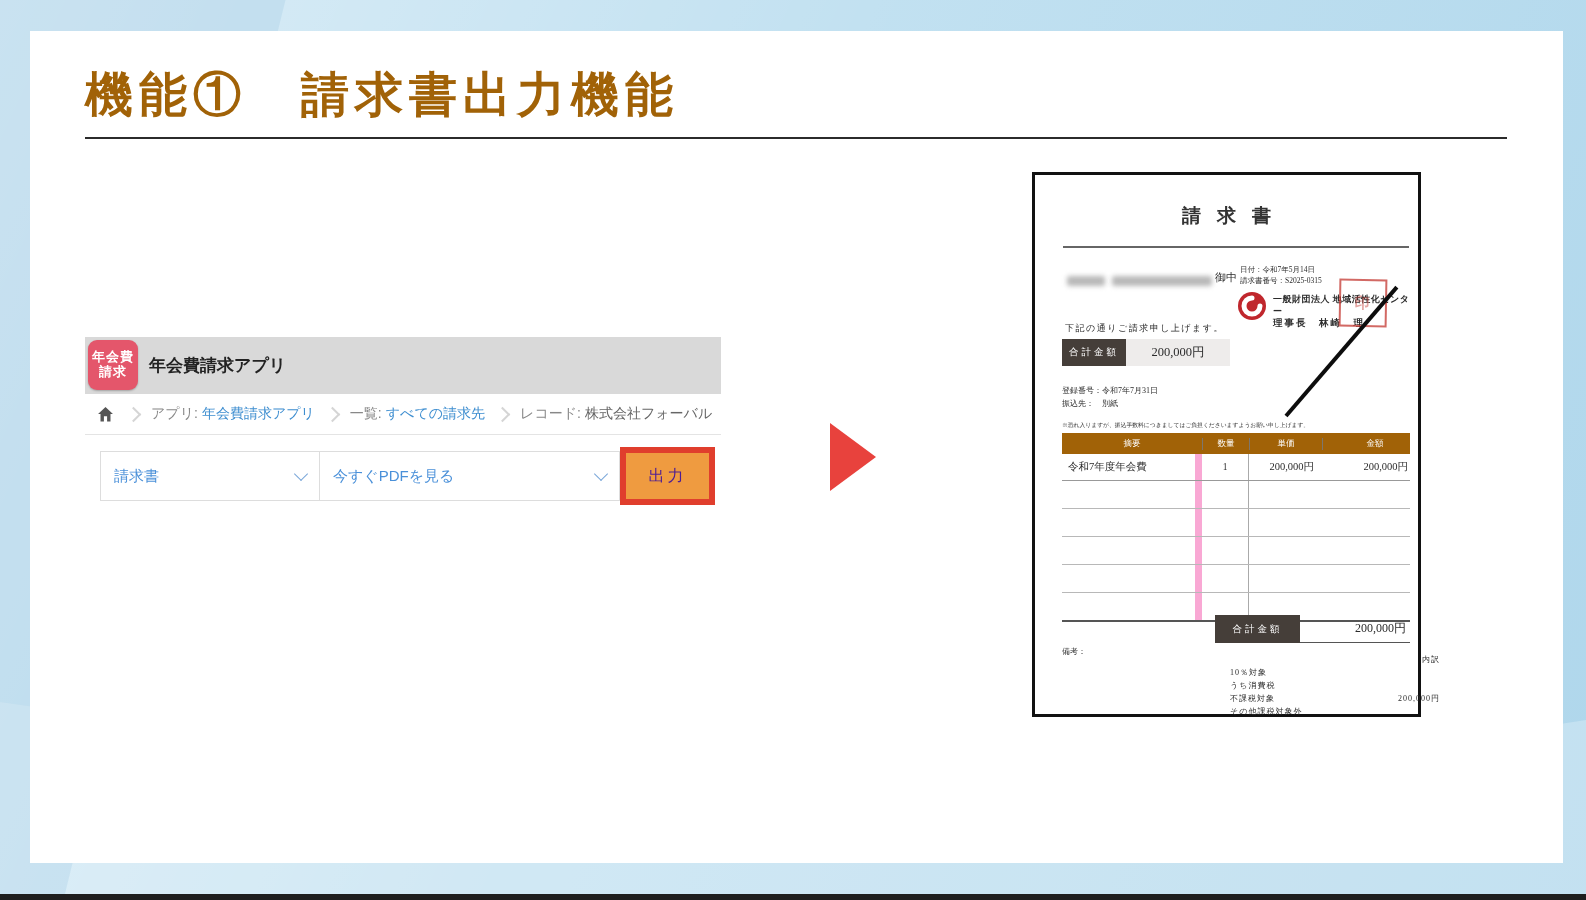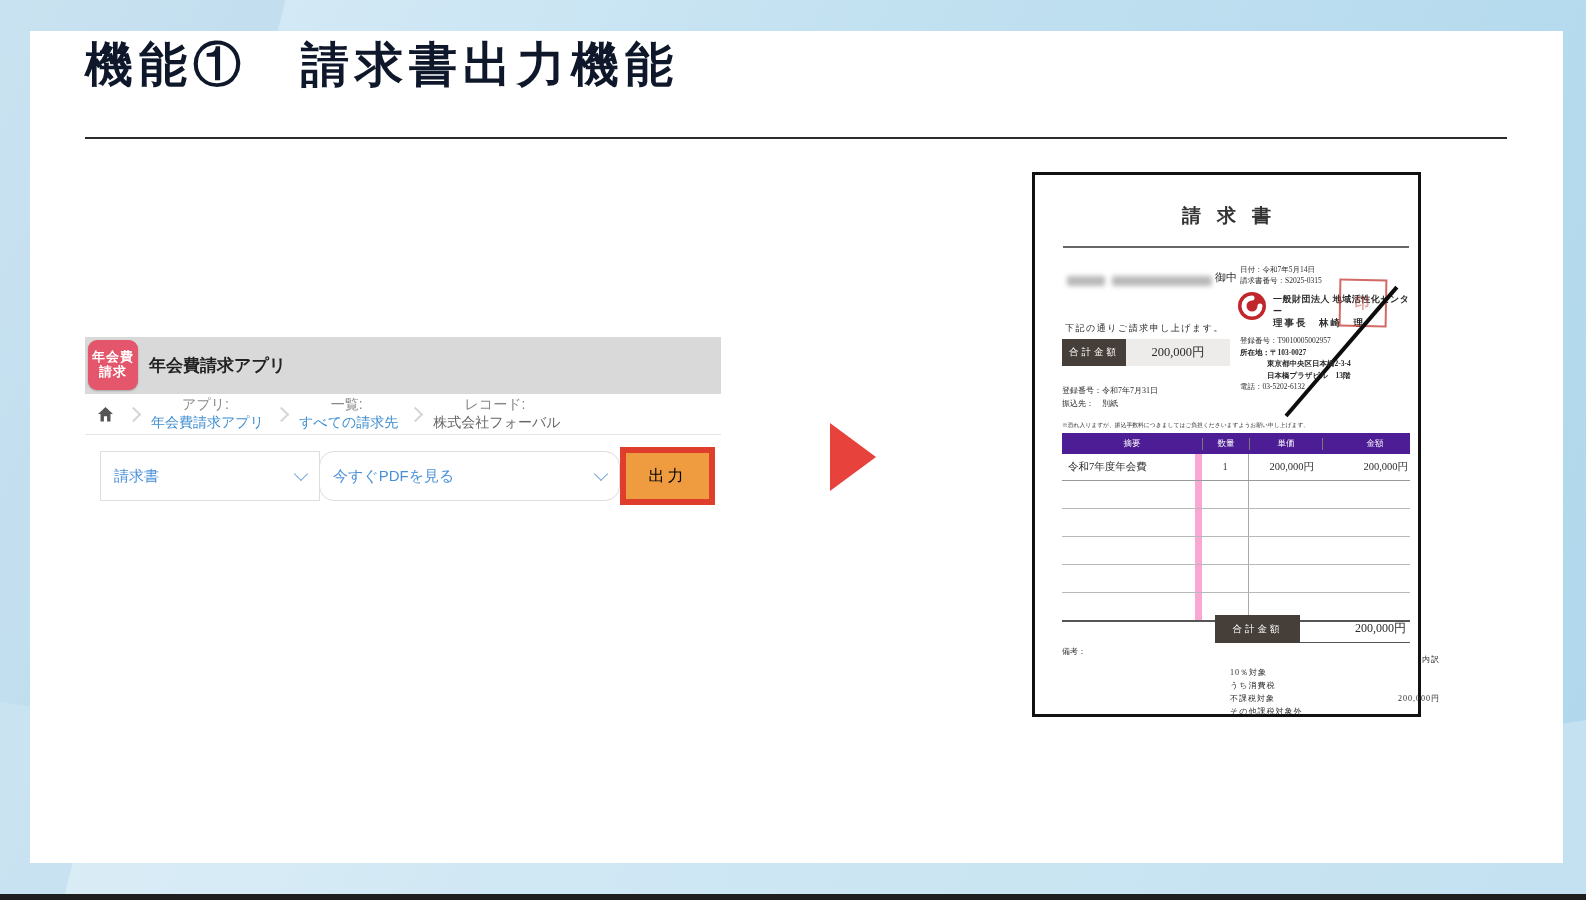--- a/index.html
+++ b/index.html
@@ -11,49 +11,49 @@
   
   .bg-deco{position:absolute;inset:0;pointer-events:none;}
   .bg-deco.d1{background:linear-gradient(115deg, rgba(255,255,255,0.45) 0%, rgba(255,255,255,0.05) 45%, rgba(140,195,225,0.30) 100%);}
   .bg-deco.d2{background:rgba(255,255,255,0.25);clip-path:polygon(0 78%, 55% 92%, 100% 80%, 100% 100%, 0 100%);}
   .bg-deco.d3{background:rgba(120,180,215,0.18);clip-path:polygon(0 0, 18% 0, 4% 100%, 0 100%);}
   .bottom-bar{position:absolute;left:0;bottom:0;width:1586px;height:6px;background:#1e1e1e;}
 
   .slide-card{position:absolute;left:30px;top:31px;width:1533px;height:832px;background:#ffffff;}
 
   
-  .slide-title{position:absolute;left:55px;top:2px;font-size:48px;font-weight:900;color:#0f172a;letter-spacing:6px;}
+  .slide-title{position:absolute;left:55px;top:32px;font-size:48px;font-weight:900;color:#a16207;letter-spacing:6px;}
   .title-rule{position:absolute;left:55px;top:106px;width:1422px;height:2px;background:#2b2b2b;}
 
   
   .kt-panel{position:absolute;left:55px;top:306px;width:636px;height:175px;}
   .kt-header{position:relative;height:57px;background:#d9d9d9;}
   .kt-icon{position:absolute;left:3px;top:3px;width:50px;height:50px;border-radius:9px;background:#e4566b;
     display:flex;flex-direction:column;align-items:center;justify-content:center;
     color:#fff;font-size:13px;font-weight:bold;line-height:1.15;letter-spacing:1px;
     box-shadow:0 1px 2px rgba(0,0,0,0.25);}
   .kt-apptitle{position:absolute;left:64px;top:0;height:57px;line-height:57px;font-size:17px;font-weight:bold;color:#222;}
   .kt-breadcrumb{height:40px;background:#fff;border-bottom:1px solid #e4e4e4;display:flex;align-items:center;
     padding-left:12px;font-size:14px;color:#888;}
-  .kt-crumb{display:flex;align-items:center;white-space:nowrap;flex-direction:column;}
+  .kt-crumb{display:flex;align-items:center;white-space:nowrap;}
   .kt-crumb .prefix{color:#888;margin-right:4px;}
   .kt-crumb .blue{color:#3e8ed0;cursor:pointer;}
   .kt-crumb .plain{color:#666;}
   .kt-chevron{width:9px;height:9px;border-top:2px solid #d5d5d5;border-right:2px solid #d5d5d5;
     transform:rotate(45deg);margin:0 12px;flex:0 0 auto;}
   .kt-home{width:17px;height:17px;flex:0 0 auto;margin-right:2px;cursor:pointer;}
   .kt-controls{position:absolute;left:15px;top:110px;display:flex;align-items:center;}
   .kt-select{height:50px;background:#fff;border:1px solid #ddd;box-sizing:border-box;display:flex;align-items:center;
     justify-content:space-between;padding:0 13px;color:#4a90d9;font-size:15px;cursor:pointer;}
   .kt-select.s1{width:220px;}
-  .kt-select.s2{width:301px;margin-left:-1px;border-radius:15px;}
+  .kt-select.s2{width:301px;margin-left:-1px;}
   .sel-chevron{width:9px;height:9px;border-right:1.5px solid #7aa7d9;border-bottom:1.5px solid #7aa7d9;
     transform:rotate(45deg);margin-top:-4px;}
   .kt-output-wrap{width:95px;height:58px;background:#e03e2d;display:flex;align-items:center;justify-content:center;}
-  .kt-output-btn{width:83px;height:46px;background:#ef9b40;border:none;color:#000000;font-size:16px;letter-spacing:3px;
+  .kt-output-btn{width:83px;height:46px;background:#ef9b40;border:none;color:#4c1d95;font-size:16px;letter-spacing:3px;
     font-family:"Liberation Sans",sans-serif;cursor:pointer;}
 
   
   .flow-arrow{position:absolute;left:800px;top:392px;width:0;height:0;
     border-left:46px solid #e8423d;border-top:34px solid transparent;border-bottom:34px solid transparent;}
 
   
   .invoice{position:absolute;left:1002px;top:141px;width:389px;height:545px;box-sizing:border-box;
     border:3px solid #111;background:#fff;font-family:"Liberation Serif", serif;color:#2b2b2b;}
   .inv-title{position:absolute;left:0;top:28px;width:100%;text-align:center;font-size:19px;letter-spacing:16px;
@@ -81,21 +81,21 @@
   .inv-totalbox .lbl{width:64px;height:27px;background:#453e39;color:#fff;font-size:9.5px;letter-spacing:3px;
     display:flex;align-items:center;justify-content:center;}
   .inv-totalbox .val{width:104px;height:27px;background:#eeeceb;font-size:12.5px;
     display:flex;align-items:center;justify-content:center;}
   .inv-details{position:absolute;left:205px;top:160px;font-size:7.5px;line-height:11.5px;}
   .inv-details .bold{font-weight:bold;}
   .inv-details .indent{padding-left:27px;font-weight:bold;}
   .inv-pay{position:absolute;left:27px;top:210px;font-size:8px;line-height:12.5px;}
   .inv-note{position:absolute;left:27px;top:246px;font-size:5.8px;color:#333;}
   .inv-table{position:absolute;left:27px;top:258px;width:348px;font-size:8.5px;}
-  .inv-thead{display:flex;background:#4c1d95;color:#fff;height:21px;align-items:center;text-align:center;}
+  .inv-thead{display:flex;background:#a16207;color:#fff;height:21px;align-items:center;text-align:center;}
   .inv-thead .c{box-sizing:border-box;}
   .inv-thead .c + .c{border-left:1px solid #7d766c;}
   .c-desc{flex:0 0 140px;}
   .c-qty{flex:0 0 47px;}
   .c-unit{flex:0 0 73px;}
   .c-amt{flex:1 1 auto;padding-left:17px;}
   .inv-row{display:flex;height:26px;border-bottom:1px solid #999;align-items:center;}
   .inv-row.empty{height:27px;border-bottom:1px solid #b8b8b8;}
   .inv-row .c{box-sizing:border-box;height:100%;display:flex;align-items:center;}
   .inv-row .c-desc{padding-left:6px;font-size:10.5px;border-right:7px solid #f9a8d4;}
@@ -208,27 +208,20 @@
     </div>
     <div class="inv-slash"></div>
 
     <div class="inv-greeting">下記の通りご請求申し上げます。</div>
 
     <div class="inv-totalbox">
       <div class="lbl">合計金額</div>
       <div class="val">200,000円</div>
     </div>
 
-    <div class="inv-details">
-      <div>登録番号：T9010005002957</div>
-      <div class="bold">所在地：〒103-0027</div>
-      <div class="indent">東京都中央区日本橋2-3-4</div>
-      <div class="indent">日本橋プラザビル　13階</div>
-      <div>電話：03-5202-6132</div>
-    </div>
 
     <div class="inv-pay">
       <div>登録番号：令和7年7月31日</div>
       <div>振込先：　別紙</div>
     </div>
 
     <div class="inv-note">※恐れ入りますが、振込手数料につきましてはご負担くださいますようお願い申し上げます。</div>
 
     <div class="inv-table">
       <div class="inv-thead">

